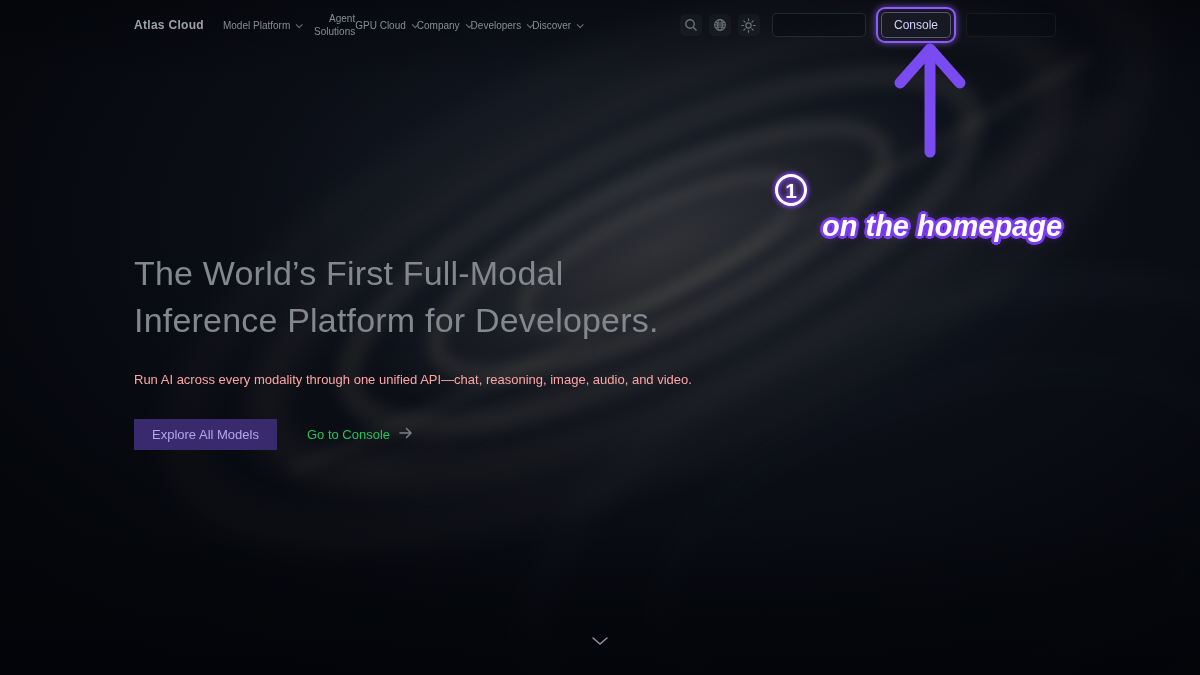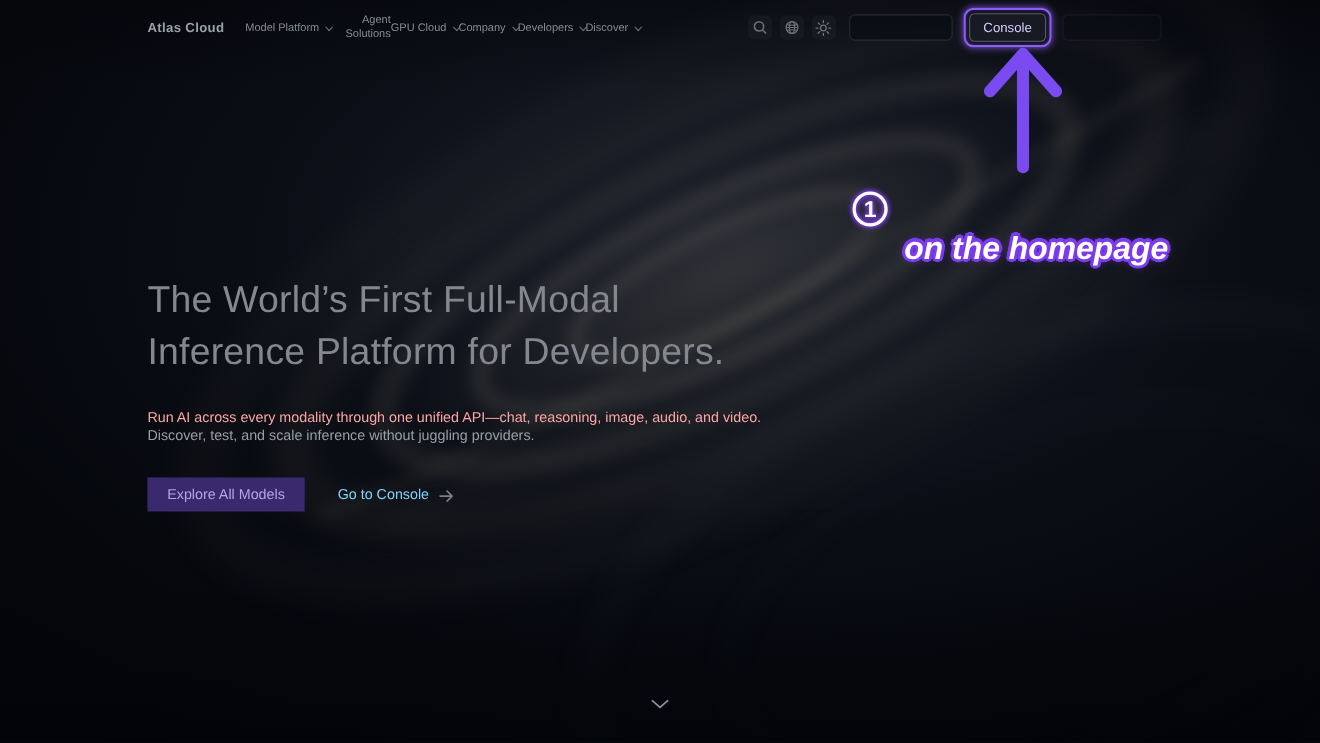--- a/index.html
+++ b/index.html
@@ -87,22 +87,22 @@
   .sub-l1 { color: #fca5a5; }
   .sub-l2 { color: #999fa8; }
   .cta-row { margin-top: 31px; display: flex; align-items: center; gap: 30px; }
   .btn-primary {
     font-family: "Liberation Sans", sans-serif;
     background: #392a6e; color: #b3a6e8;
     font-size: 13px; padding: 8px 18px;
     border: none; border-radius: 0; cursor: pointer;
   }
   .link-secondary {
-    display: flex; align-items: flex-end; gap: 9px;
-    color: #7dd3fc; font-size: 13px; cursor: pointer;
+    display: flex; align-items: flex-start; gap: 9px;
+    color: #22c55e; font-size: 13px; cursor: pointer;
   }
 
   
   .scroll-hint { position: absolute; left: 591px; top: 632px; z-index: 4; }
 
   
   .annot-arrow { position: absolute; left: 890px; top: 40px; z-index: 10; pointer-events: none; }
   .annot-text {
     position: absolute; left: 775px; top: 174px; z-index: 10; pointer-events: none;
     font-size: 29px; font-weight: 700; color: #ffffff; line-height: 40px;
@@ -225,21 +225,20 @@
   </div>
 </div>
 
 <div class="hero">
   <h1>
     <span>The World’s First Full-Modal</span><br>
     <span>Inference Platform for Developers.</span>
   </h1>
   <div class="sub">
     <div class="sub-l1">Run AI across every modality through one unified API—chat, reasoning, image, audio, and video.</div>
-    <div class="sub-l2">Discover, test, and scale inference without juggling providers.</div>
   </div>
   <div class="cta-row">
     <button class="btn-primary">Explore All Models</button>
     <div class="link-secondary">
       <span>Go to Console</span>
       <svg width="14" height="12" viewBox="0 0 14 12" fill="none" stroke="#7b818a" stroke-width="1.5" stroke-linecap="round" stroke-linejoin="round">
         <path d="M7.5,1.5 L12,6 L7.5,10.5 M1,6 L12,6"></path>
       </svg>
     </div>
   </div>

